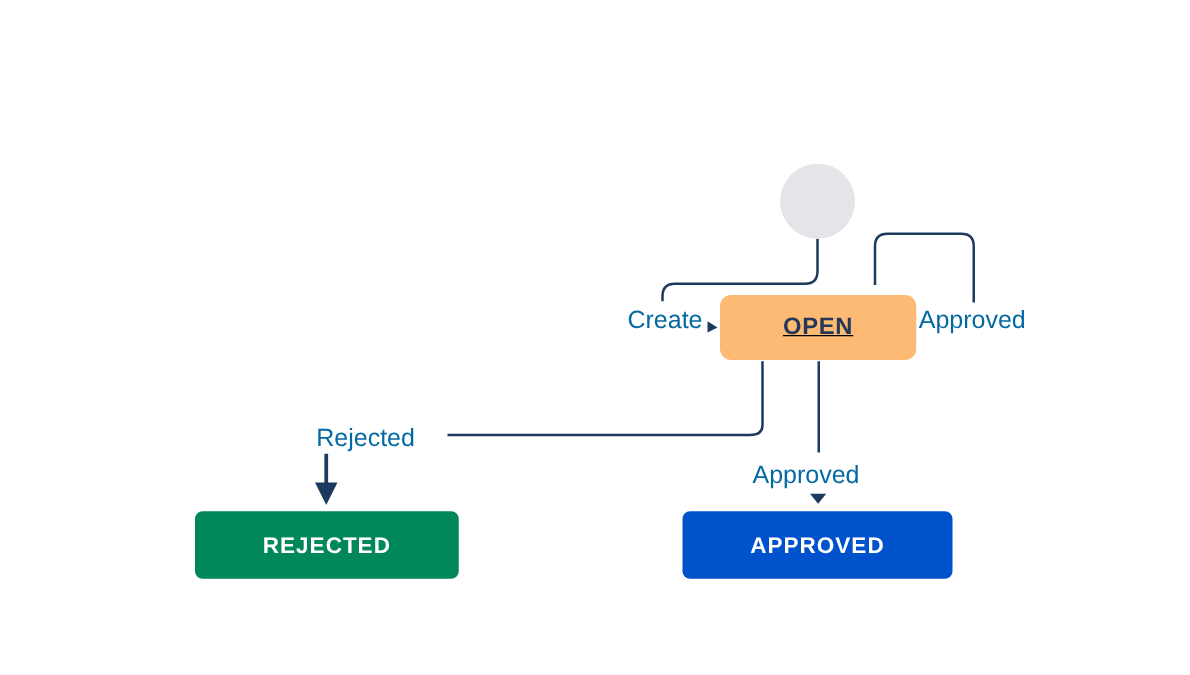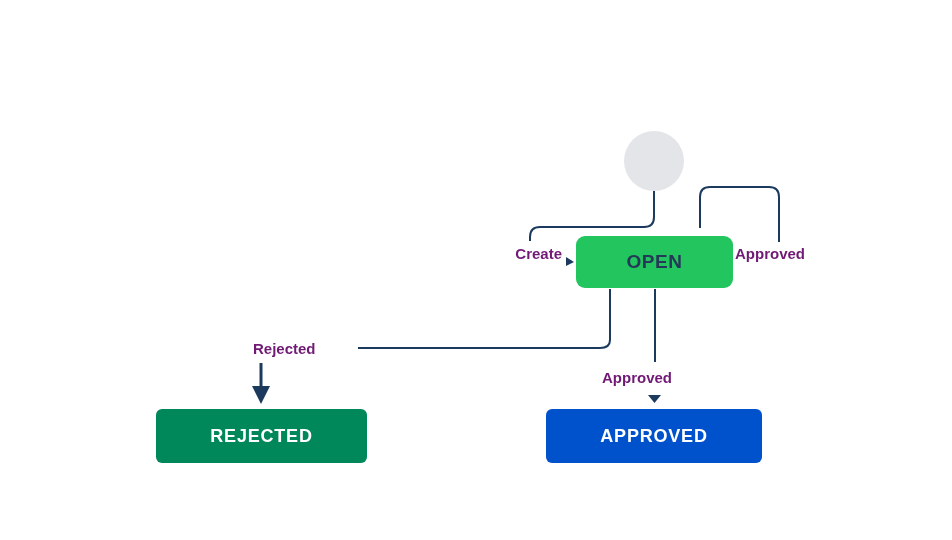--- a/index.html
+++ b/index.html
@@ -9,28 +9,29 @@
     position:relative;overflow:hidden;
   }
   .stage{position:absolute;left:0;top:0;width:952px;height:540px;}
   .stage svg{position:absolute;left:0;top:0;}
   .start-node{
     position:absolute;left:624px;top:131px;width:60px;height:60px;
     border-radius:50%;background:#e4e5e9;cursor:pointer;
   }
   .open-node{
     position:absolute;left:576px;top:236px;width:157px;height:52px;
-    background:#22c55e;border-radius:9px;display:flex;align-items:center;justify-content:center;
+    background:#fdba74;border-radius:9px;display:flex;align-items:center;justify-content:center;
     cursor:pointer;
+    text-decoration:underline;
   }
   .open-node span{
     font-weight:bold;font-size:19px;letter-spacing:.6px;color:#253858;
   }
   .t-label{
-    position:absolute;font-weight:bold;font-size:15px;color:#701a75;white-space:nowrap;
+    position:absolute;font-weight:normal;font-size:20px;color:#0369a1;white-space:nowrap;
     cursor:pointer;
   }
   .t-create{left:490px;top:245px;width:72px;text-align:right;}
   .t-approve{left:735px;top:245px;}
   .t-rejected{left:253px;top:340px;}
   .t-approved{left:602px;top:369px;}
   .status-box{
     position:absolute;top:409px;height:54px;border-radius:6px;
     display:flex;align-items:center;justify-content:center;cursor:pointer;
   }

